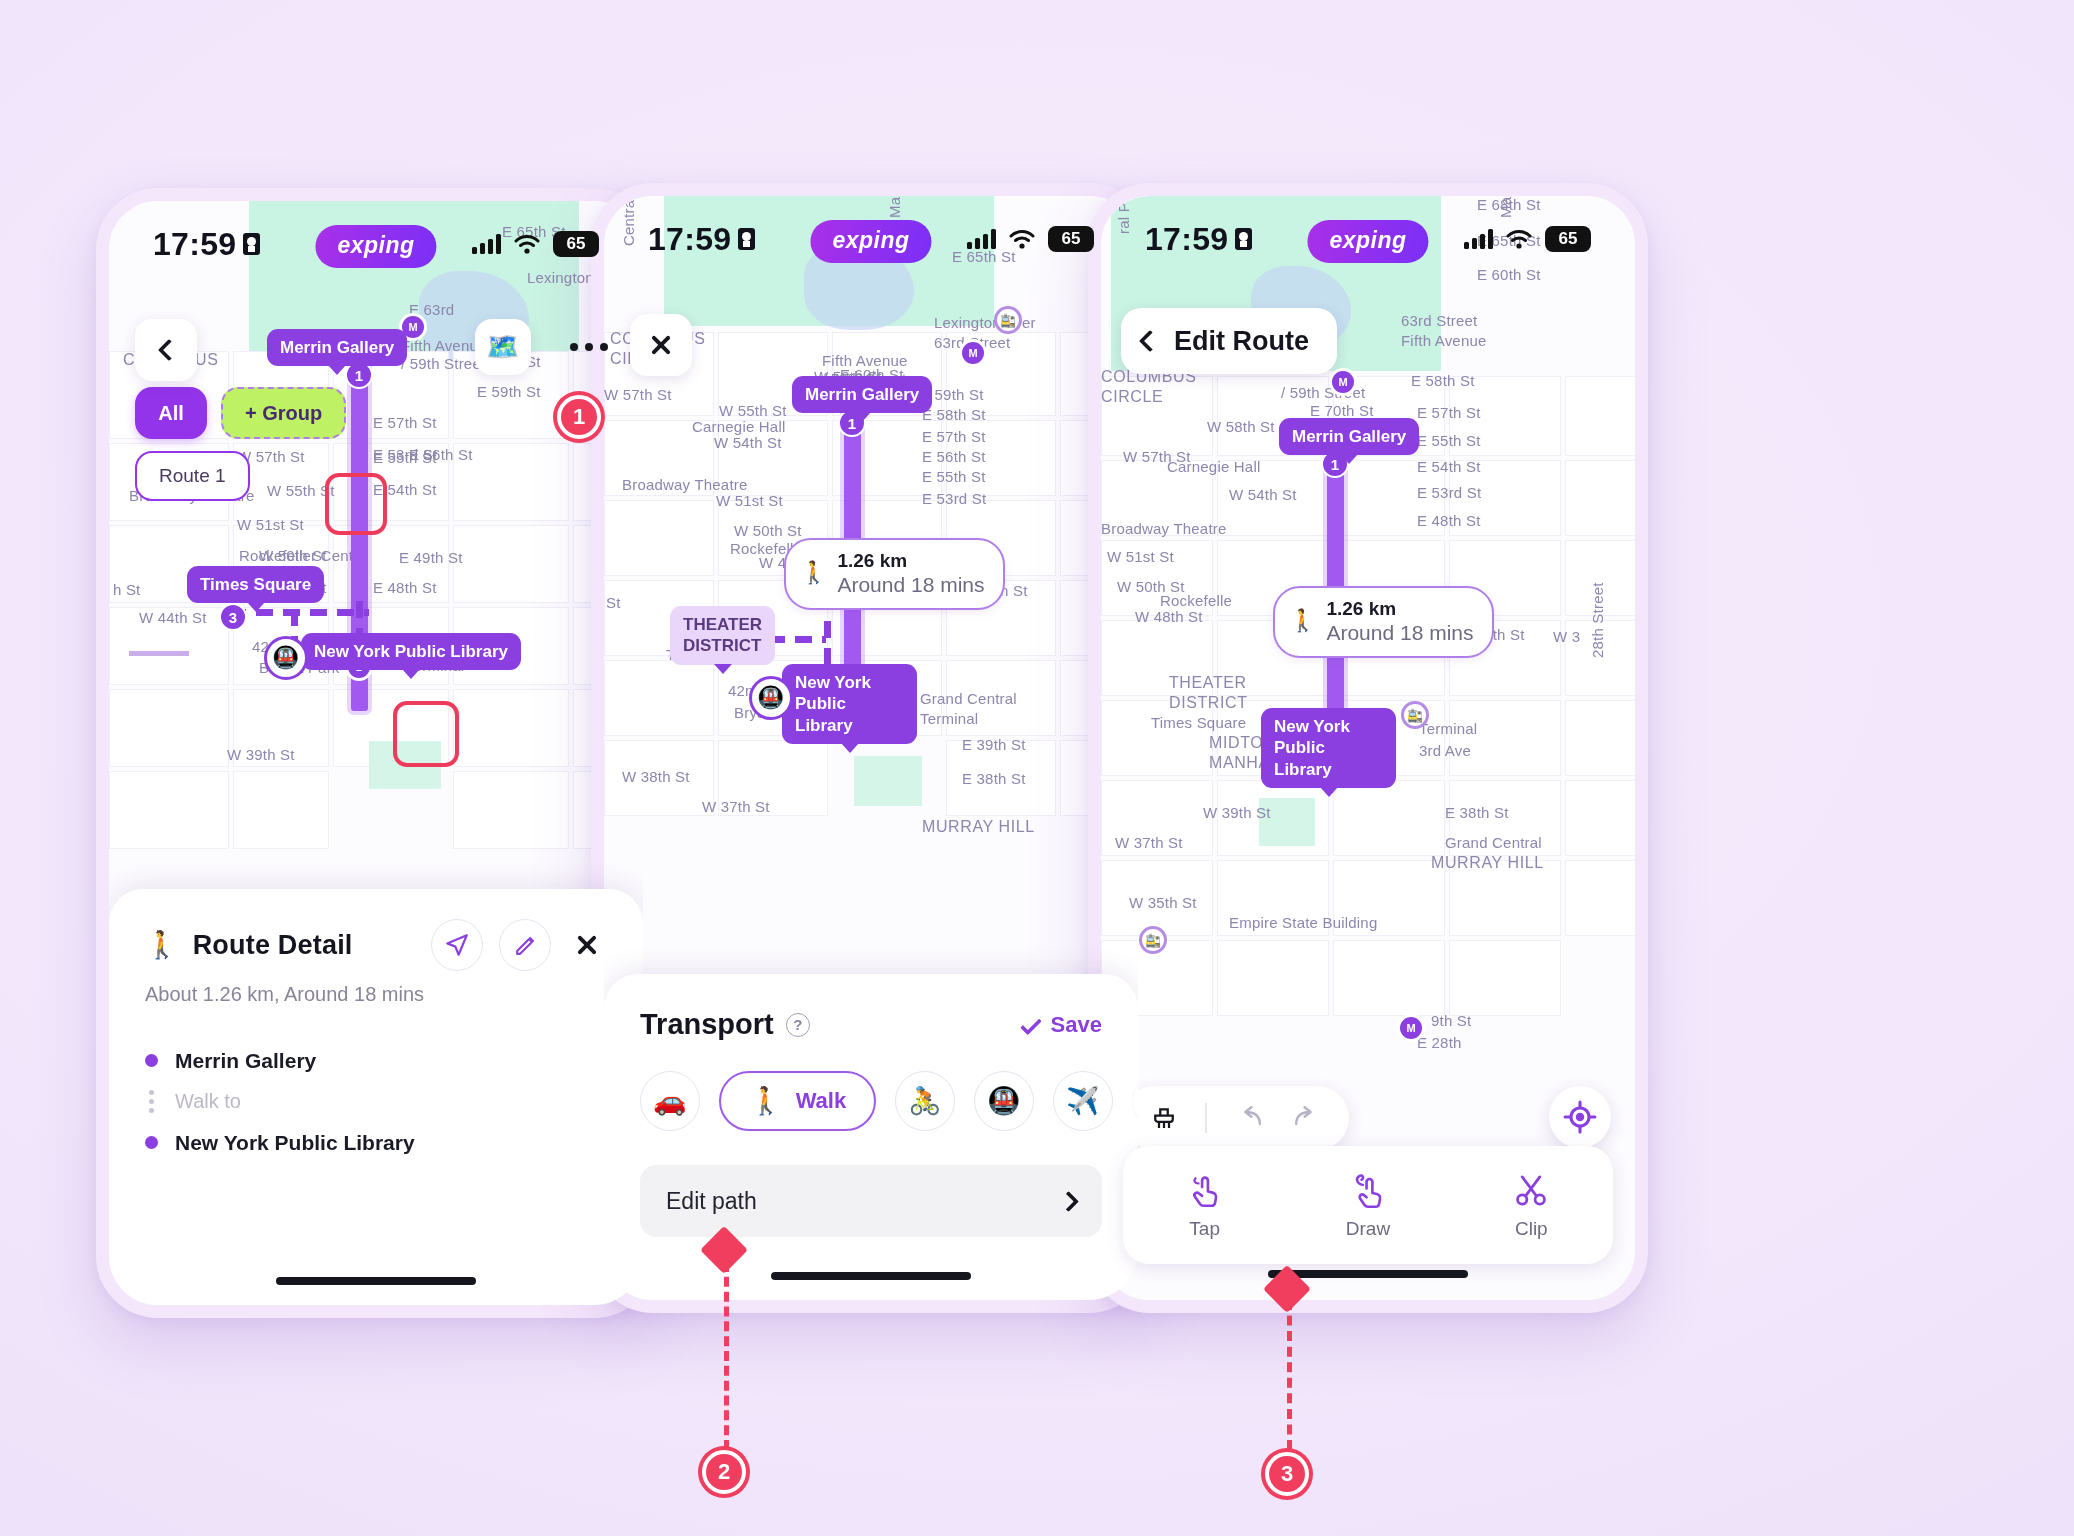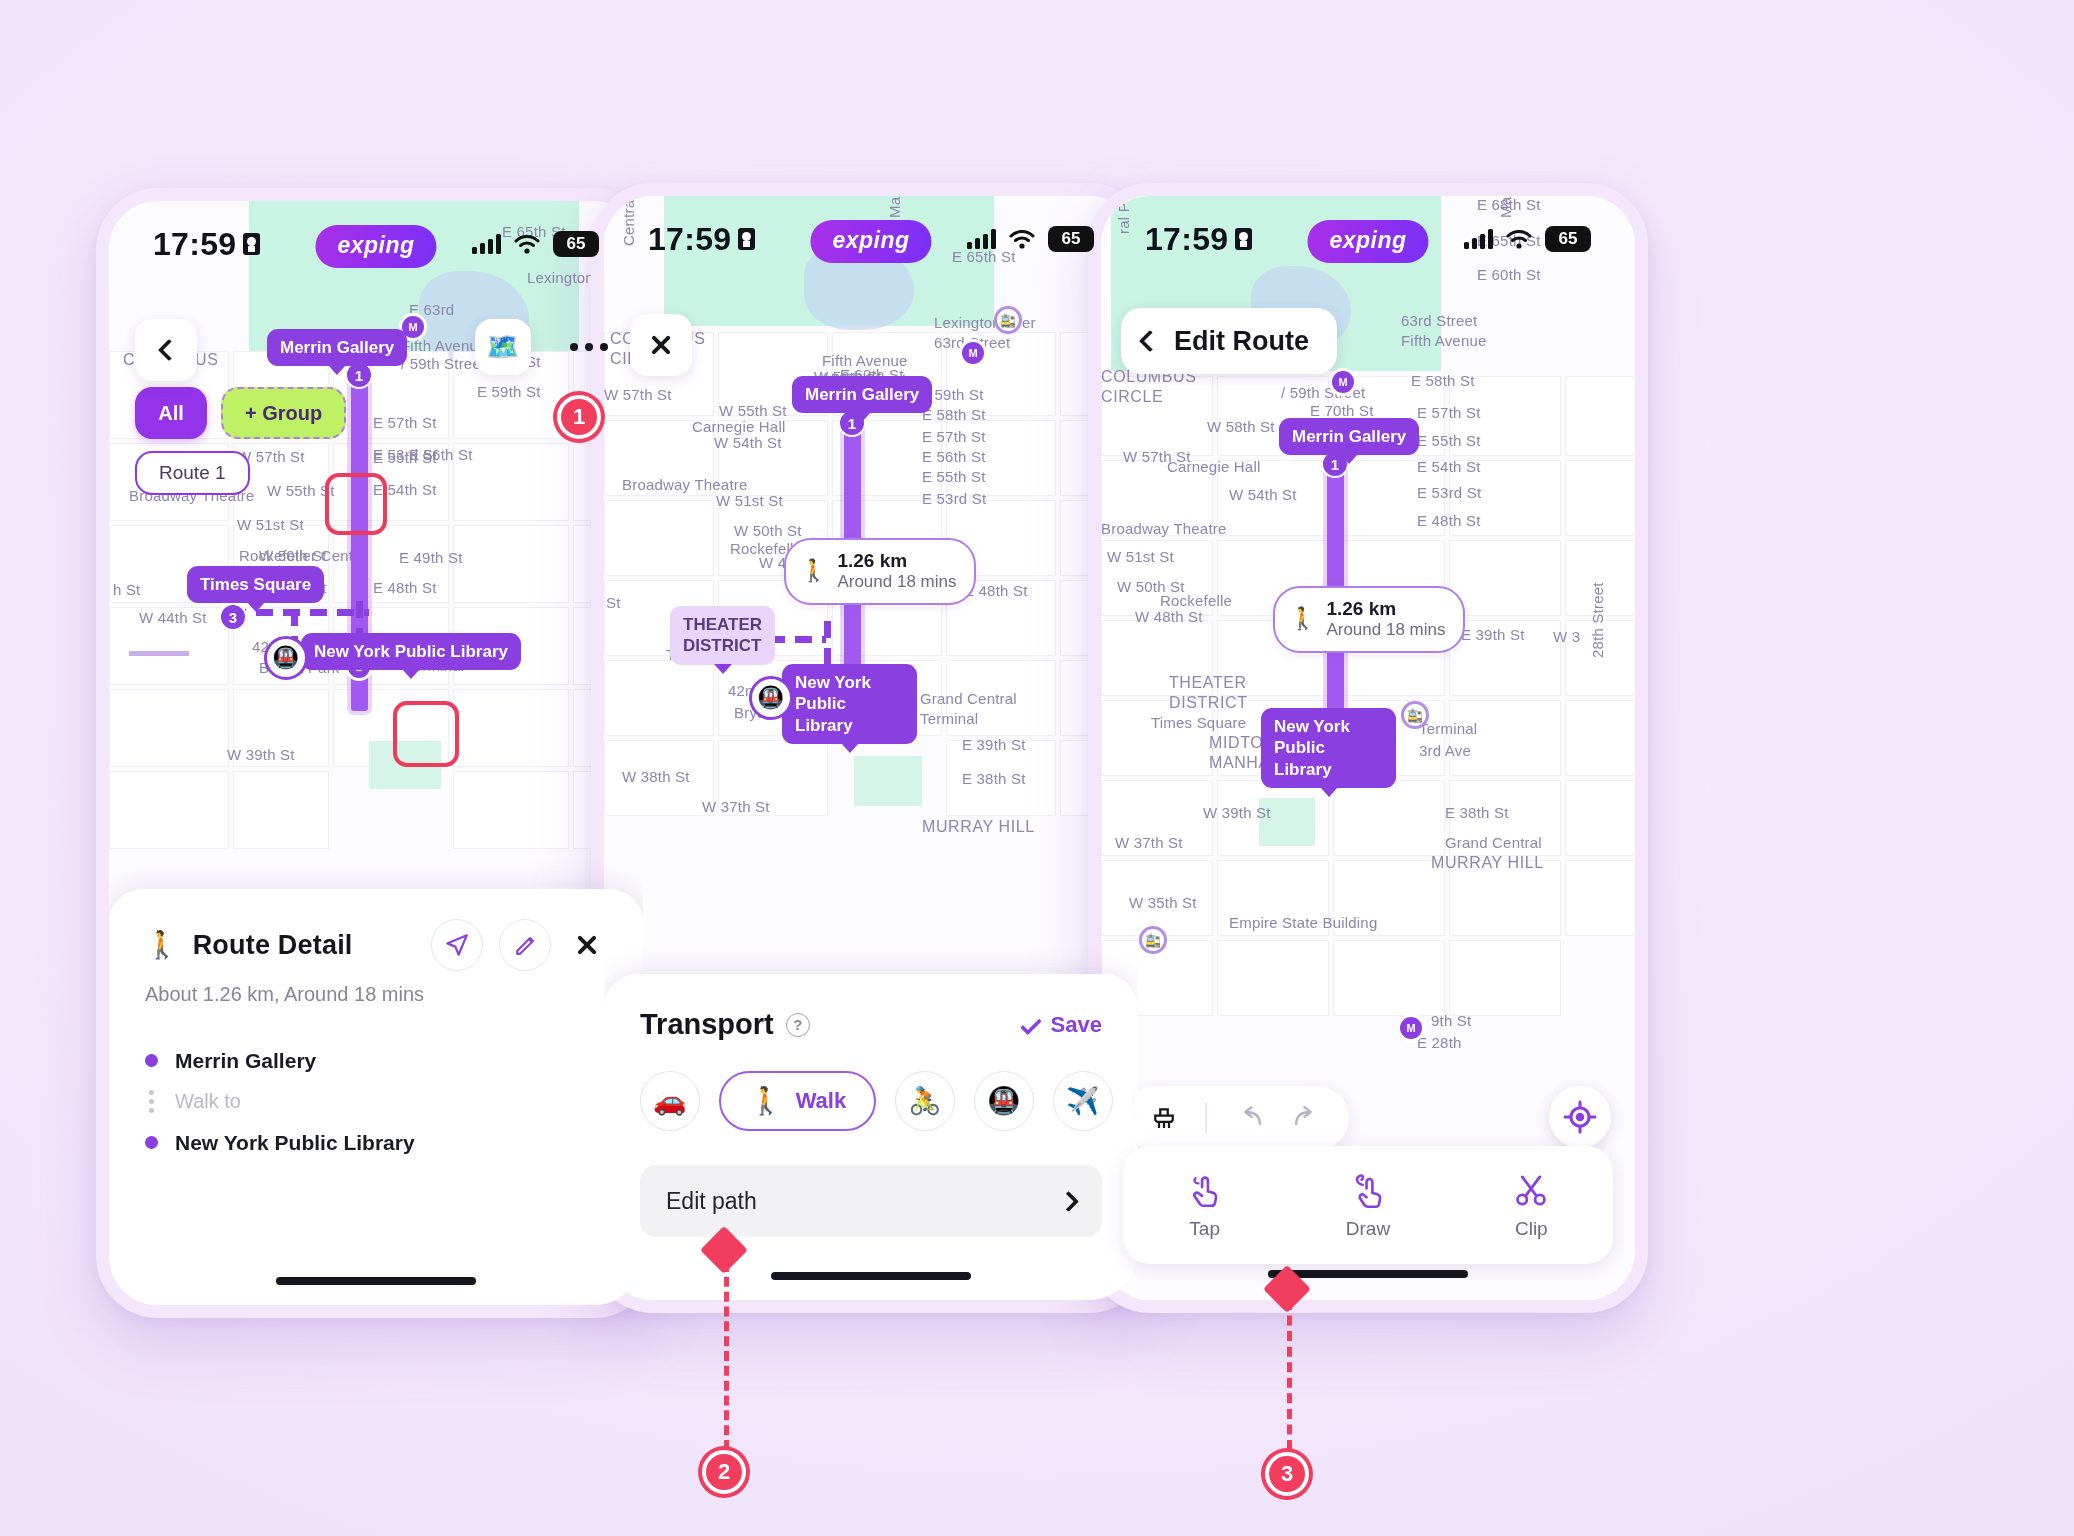--- a/index.html
+++ b/index.html
@@ -118,21 +118,21 @@
   .chip-all {
     background: #9333ea; color: #fff; width: 72px; height: 52px;
     box-shadow: 0 3px 10px rgba(147,51,234,.3);
   }
   .chip-group {
     background: #bef264; color: #4a2a72; border: 2.5px dashed #b07ee8;
     padding: 0 22px; height: 52px; font-weight: 700;
   }
   .chip-route {
     background: #fff; color: #4a3a60; border: 2.5px solid #9333ea;
-    padding: 0 22px; height: 44px; font-weight: 400; font-size: 19px;
+    padding: 0 22px; height: 50px; font-weight: 400; font-size: 19px;
   }
 
   
   .routeline {
     position: absolute; width: 17px; background: #a259f0;
     box-shadow: 0 0 0 4px rgba(162,89,240,.25);
     border-radius: 3px; z-index: 20;
   }
   .routedash { position: absolute; height: 7px; z-index: 20;
     background: repeating-linear-gradient(90deg,#8b3fe0 0 17px, transparent 17px 27px); }
@@ -167,21 +167,21 @@
     display:flex; align-items:center; justify-content:center; font-size:22px;
   }
   .distbubble {
     position:absolute; background:#fff; border:2.5px solid #b07ee8;
     border-radius:27px; padding:9px 18px 10px 14px; z-index:27;
     display:flex; align-items:center; gap:10px;
     box-shadow: 0 3px 10px rgba(120,70,190,.10);
   }
   .distbubble .dtxt { line-height:1.22; }
   .distbubble .d1 { font-size:19px; font-weight:700; color:#1b1b27; }
-  .distbubble .d2 { font-size:17px; color:#6f6a82; }
+  .distbubble .d2 { font-size:21px; color:#6f6a82; }
 
   
   .sheet {
     position: absolute; left: 0; right: 0; bottom: 0;
     background: #fff; border-radius: 34px 34px 0 0; z-index: 35;
     box-shadow: 0 -6px 24px rgba(90,50,140,.10);
   }
   .homebar {
     position: absolute; bottom: 20px; left: 50%; transform: translateX(-50%);
     width: 200px; height: 8px; border-radius: 5px; background: #16161f; z-index: 60;

